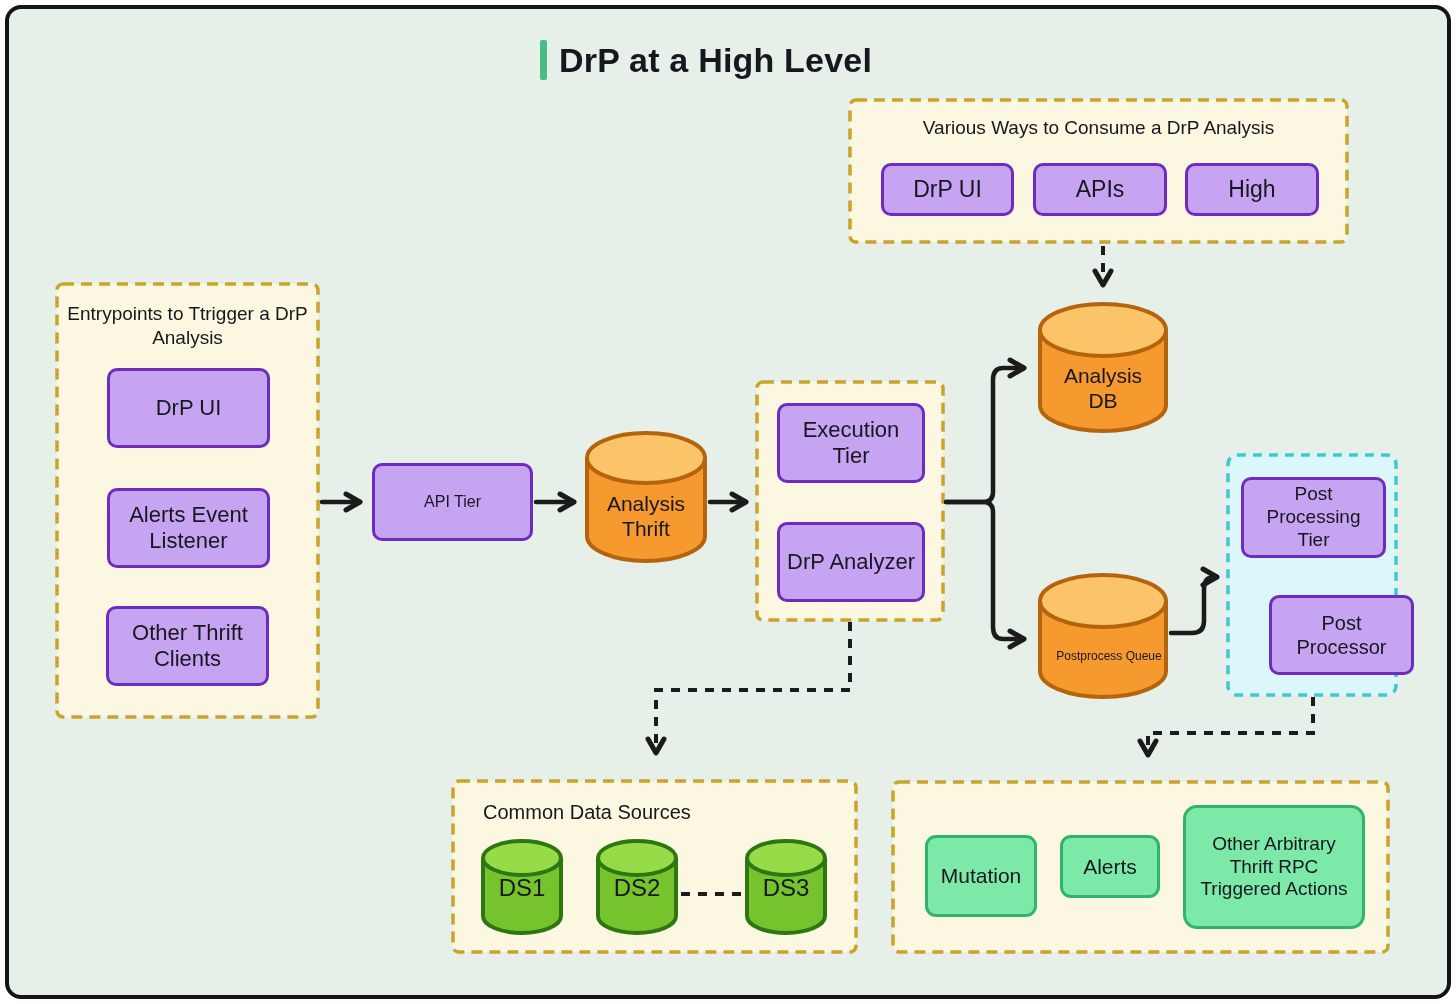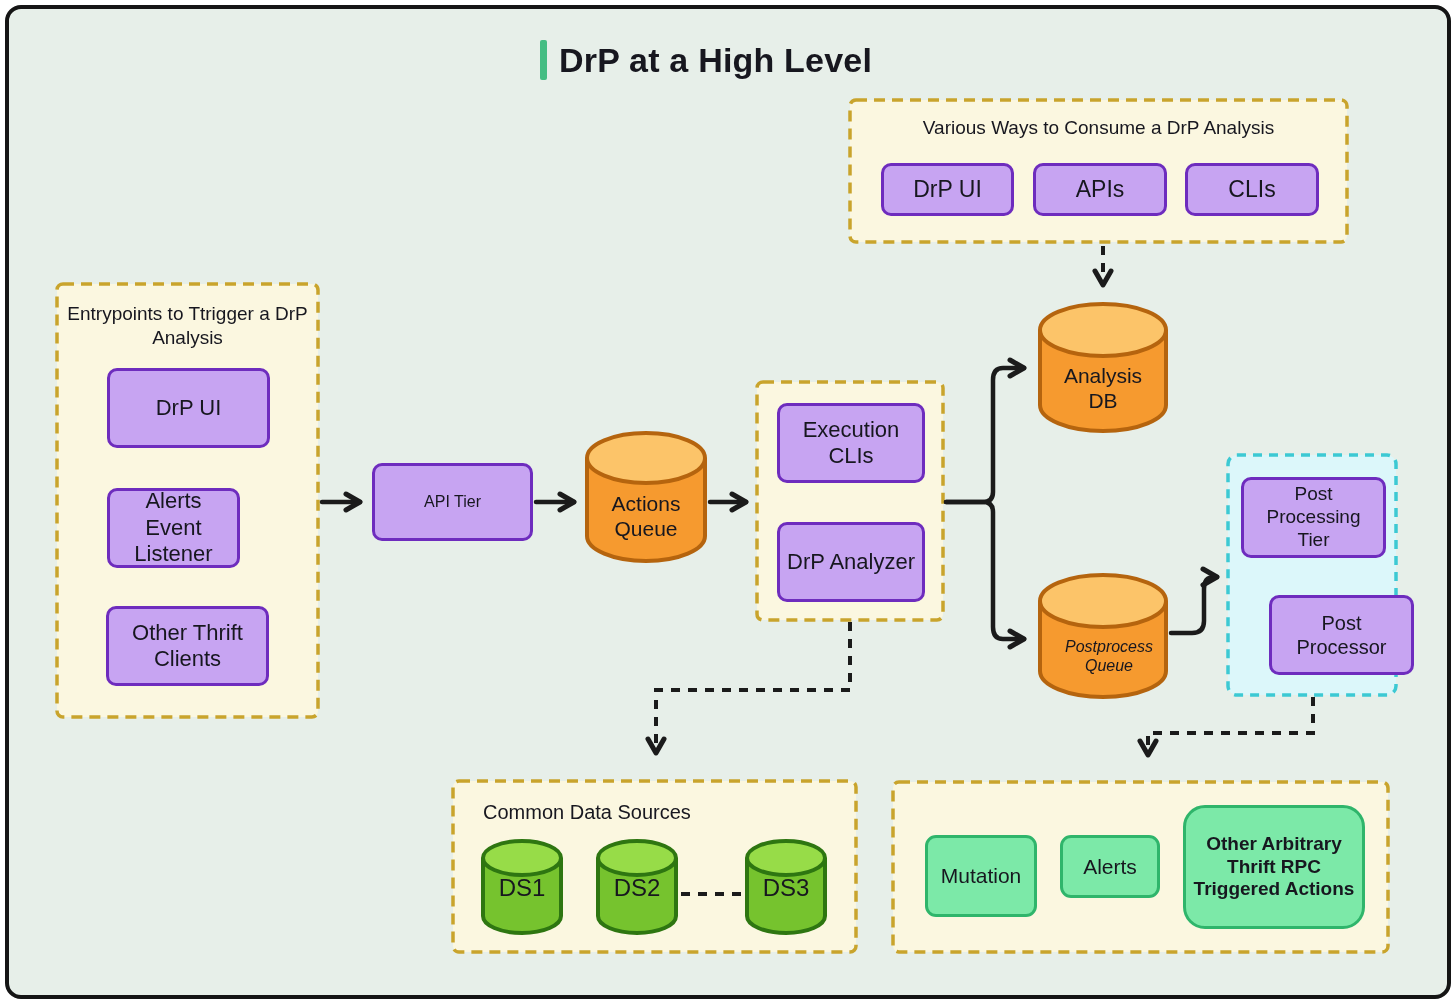--- a/index.html
+++ b/index.html
@@ -113,38 +113,38 @@
   </svg>
 
   <div class="abs title-wrap">
     <div class="title-bar"></div>
     <div class="title-text">DrP at a High Level</div>
   </div>
 
   <div class="abs panel-label" style="left:850px;top:116px;width:497px;">Various Ways to Consume a DrP Analysis</div>
   <div class="abs node" style="left:881px;top:163px;width:133px;height:53px;font-size:23px;">DrP UI</div>
   <div class="abs node" style="left:1033px;top:163px;width:134px;height:53px;font-size:23px;">APIs</div>
-  <div class="abs node" style="left:1185px;top:163px;width:134px;height:53px;font-size:23px;">CLIs</div>
+  <div class="abs node" style="left:1185px;top:163px;width:134px;height:53px;font-size:23px;">High</div>
 
   <div class="abs panel-label" style="left:67px;top:302px;width:241px;">Entrypoints to Ttrigger a DrP Analysis</div>
   <div class="abs node" style="left:107px;top:368px;width:163px;height:80px;">DrP UI</div>
-  <div class="abs node" style="left:107px;top:488px;width:133px;height:80px;">Alerts Event Listener</div>
+  <div class="abs node" style="left:107px;top:488px;width:163px;height:80px;">Alerts Event Listener</div>
   <div class="abs node" style="left:106px;top:606px;width:163px;height:80px;">Other Thrift Clients</div>
 
   <div class="abs node" style="left:372px;top:463px;width:161px;height:78px;font-size:16px;">API Tier</div>
-  <div class="abs cyl-label" style="left:596px;top:486px;width:100px;height:60px;">Actions Queue</div>
-  <div class="abs node" style="left:777px;top:403px;width:148px;height:80px;">Execution CLIs</div>
+  <div class="abs cyl-label" style="left:596px;top:486px;width:100px;height:60px;">Analysis Thrift</div>
+  <div class="abs node" style="left:777px;top:403px;width:148px;height:80px;">Execution Tier</div>
   <div class="abs node" style="left:777px;top:522px;width:148px;height:80px;">DrP Analyzer</div>
   <div class="abs cyl-label" style="left:1053px;top:358px;width:100px;height:60px;">Analysis DB</div>
-  <div class="abs cyl-label" style="left:1043px;top:626px;width:132px;height:60px;font-size:16px;font-style:italic;">Postprocess Queue</div>
+  <div class="abs cyl-label" style="left:1043px;top:626px;width:132px;height:60px;font-size:12px;">Postprocess Queue</div>
 
   <div class="abs node" style="left:1241px;top:477px;width:145px;height:81px;font-size:19px;">Post Processing Tier</div>
   <div class="abs node" style="left:1269px;top:595px;width:145px;height:80px;font-size:20px;">Post Processor</div>
 
   <div class="abs panel-label" style="left:483px;top:800px;text-align:left;font-size:20px;">Common Data Sources</div>
   <div class="abs cyl-label" style="left:483px;top:868px;width:78px;height:40px;font-size:24px;">DS1</div>
   <div class="abs cyl-label" style="left:598px;top:868px;width:78px;height:40px;font-size:24px;">DS2</div>
   <div class="abs cyl-label" style="left:747px;top:868px;width:78px;height:40px;font-size:24px;">DS3</div>
 
   <div class="abs node mint" style="left:925px;top:835px;width:112px;height:82px;">Mutation</div>
   <div class="abs node mint" style="left:1060px;top:835px;width:100px;height:63px;">Alerts</div>
-  <div class="abs node mint" style="left:1183px;top:805px;width:182px;height:124px;border-radius:22px;font-size:19px;font-weight:bold;">Other Arbitrary Thrift RPC Triggered Actions</div>
+  <div class="abs node mint" style="left:1183px;top:805px;width:182px;height:124px;border-radius:14px;font-size:19px;">Other Arbitrary Thrift RPC Triggered Actions</div>
 </div>
 
 </body></html>

